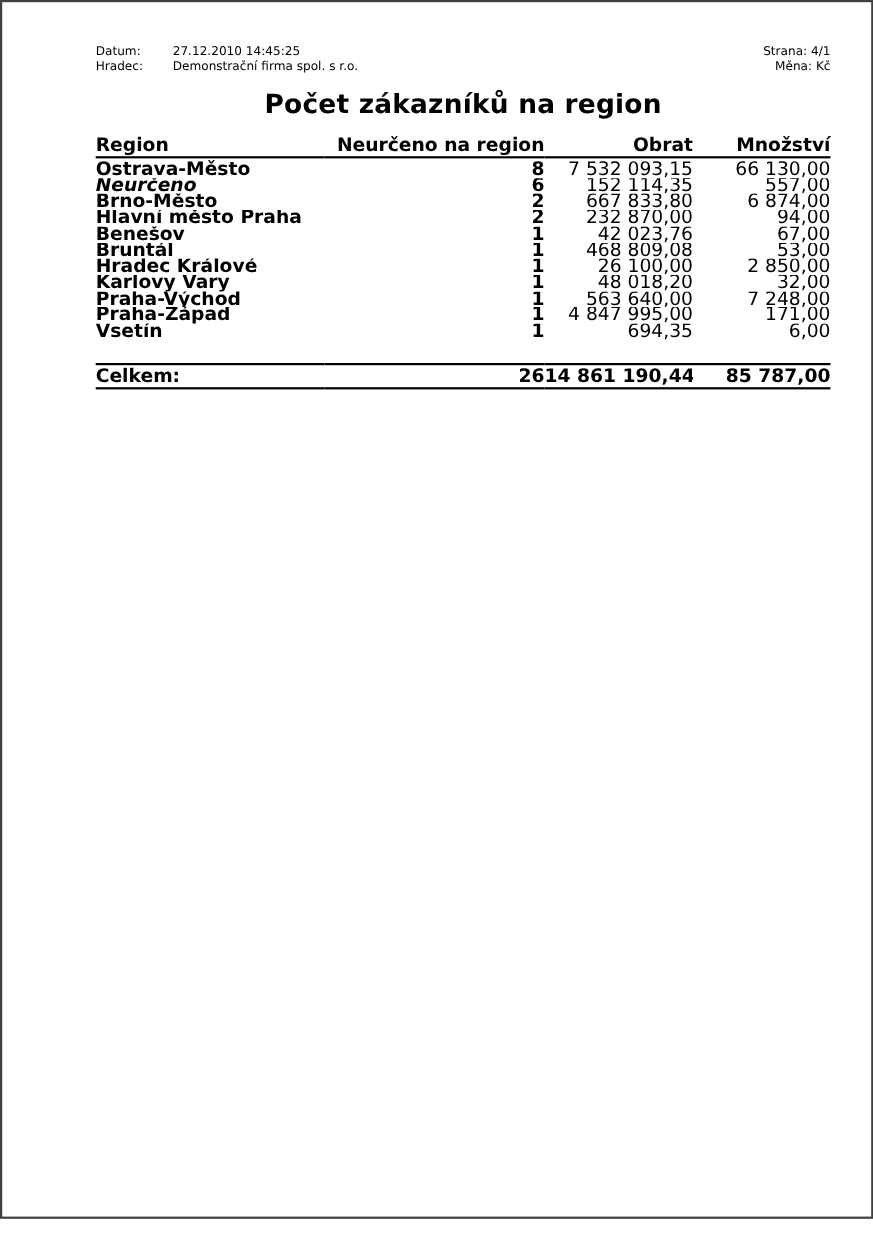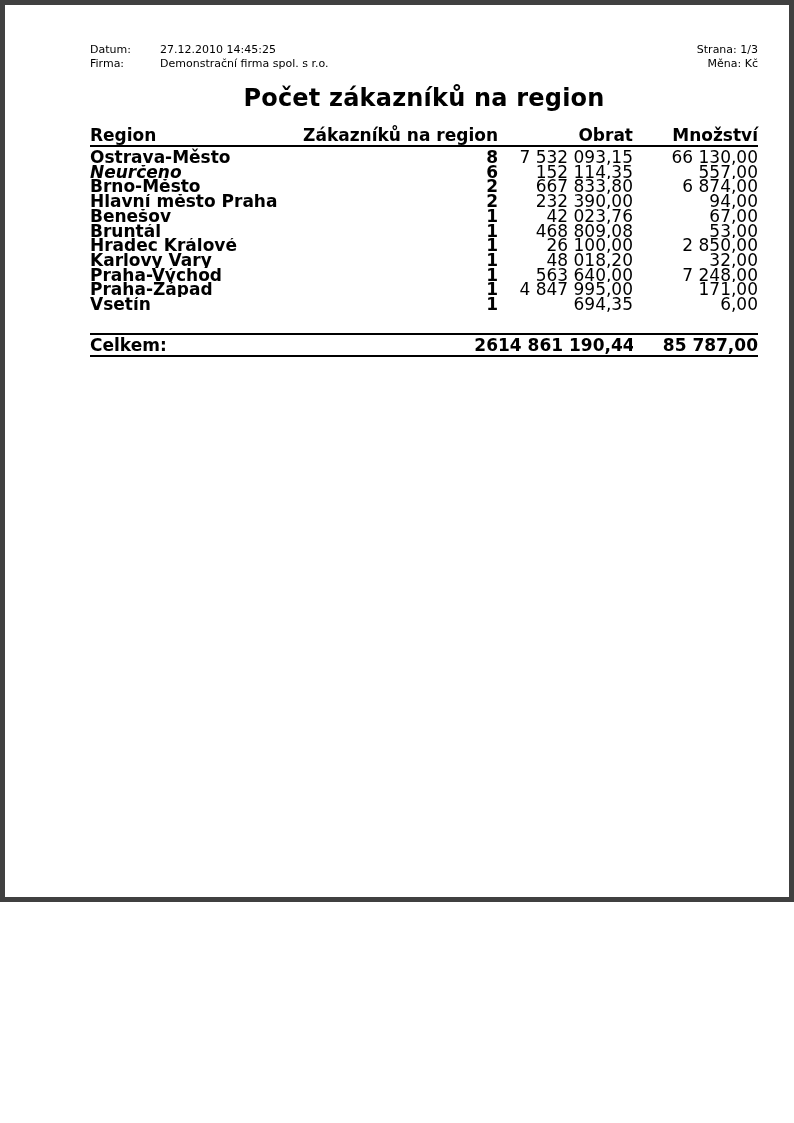--- a/index.html
+++ b/index.html
@@ -6,23 +6,23 @@
   html, body { background: #ffffff; }
   body {
     width: 794px;
     height: 1123px;
     font-family: "DejaVu Sans", "Liberation Sans", sans-serif;
     color: #000000;
   }
   .page {
     position: relative;
     width: 794px;
-    height: 902px;
+    height: 1108px;
     background: #ffffff;
-    border: 5px solid #404040;
+    border: 2px solid #404040;
     overflow: hidden;
   }
   .content {
     position: absolute;
     left: 85px;
     top: 38px;
     width: 668px;
   }
   .meta {
     display: flex;
@@ -87,42 +87,42 @@
 
 <div class="page">
   <div class="content">
 
     <div class="meta">
       <div class="meta-left">
         <div class="meta-row">
           <span class="meta-label">Datum:</span><span>27.12.2010 14:45:25</span>
         </div>
         <div class="meta-row">
-          <span class="meta-label">Firma:</span><span>Demonstrační firma spol. s r.o.</span>
+          <span class="meta-label">Hradec:</span><span>Demonstrační firma spol. s r.o.</span>
         </div>
       </div>
       <div class="meta-right">
-        <div>Strana: 1/3</div>
+        <div>Strana: 4/1</div>
         <div>Měna: Kč</div>
       </div>
     </div>
 
     <h1 class="title">Počet zákazníků na region</h1>
 
     <table class="report">
       <colgroup>
         <col class="c-region">
           <col class="c-count">
           <col class="c-obrat">
           <col class="c-mnozstvi">
       </colgroup>
       <thead>
         <tr>
           <th class="left">Region</th>
-          <th>Zákazníků na region</th>
+          <th>Neurčeno na region</th>
           <th>Obrat</th>
           <th>Množství</th>
         </tr>
       </thead>
       <tbody>
         <tr>
           <td class="left bold">Ostrava-Město</td>
           <td class="bold">8</td>
           <td>7 532 093,15</td>
           <td>66 130,00</td>
@@ -135,21 +135,21 @@
         </tr>
         <tr>
           <td class="left bold">Brno-Město</td>
           <td class="bold">2</td>
           <td>667 833,80</td>
           <td>6 874,00</td>
         </tr>
         <tr>
           <td class="left bold">Hlavní město Praha</td>
           <td class="bold">2</td>
-          <td>232 390,00</td>
+          <td>232 870,00</td>
           <td>94,00</td>
         </tr>
         <tr>
           <td class="left bold">Benešov</td>
           <td class="bold">1</td>
           <td>42 023,76</td>
           <td>67,00</td>
         </tr>
         <tr>
           <td class="left bold">Bruntál</td>

